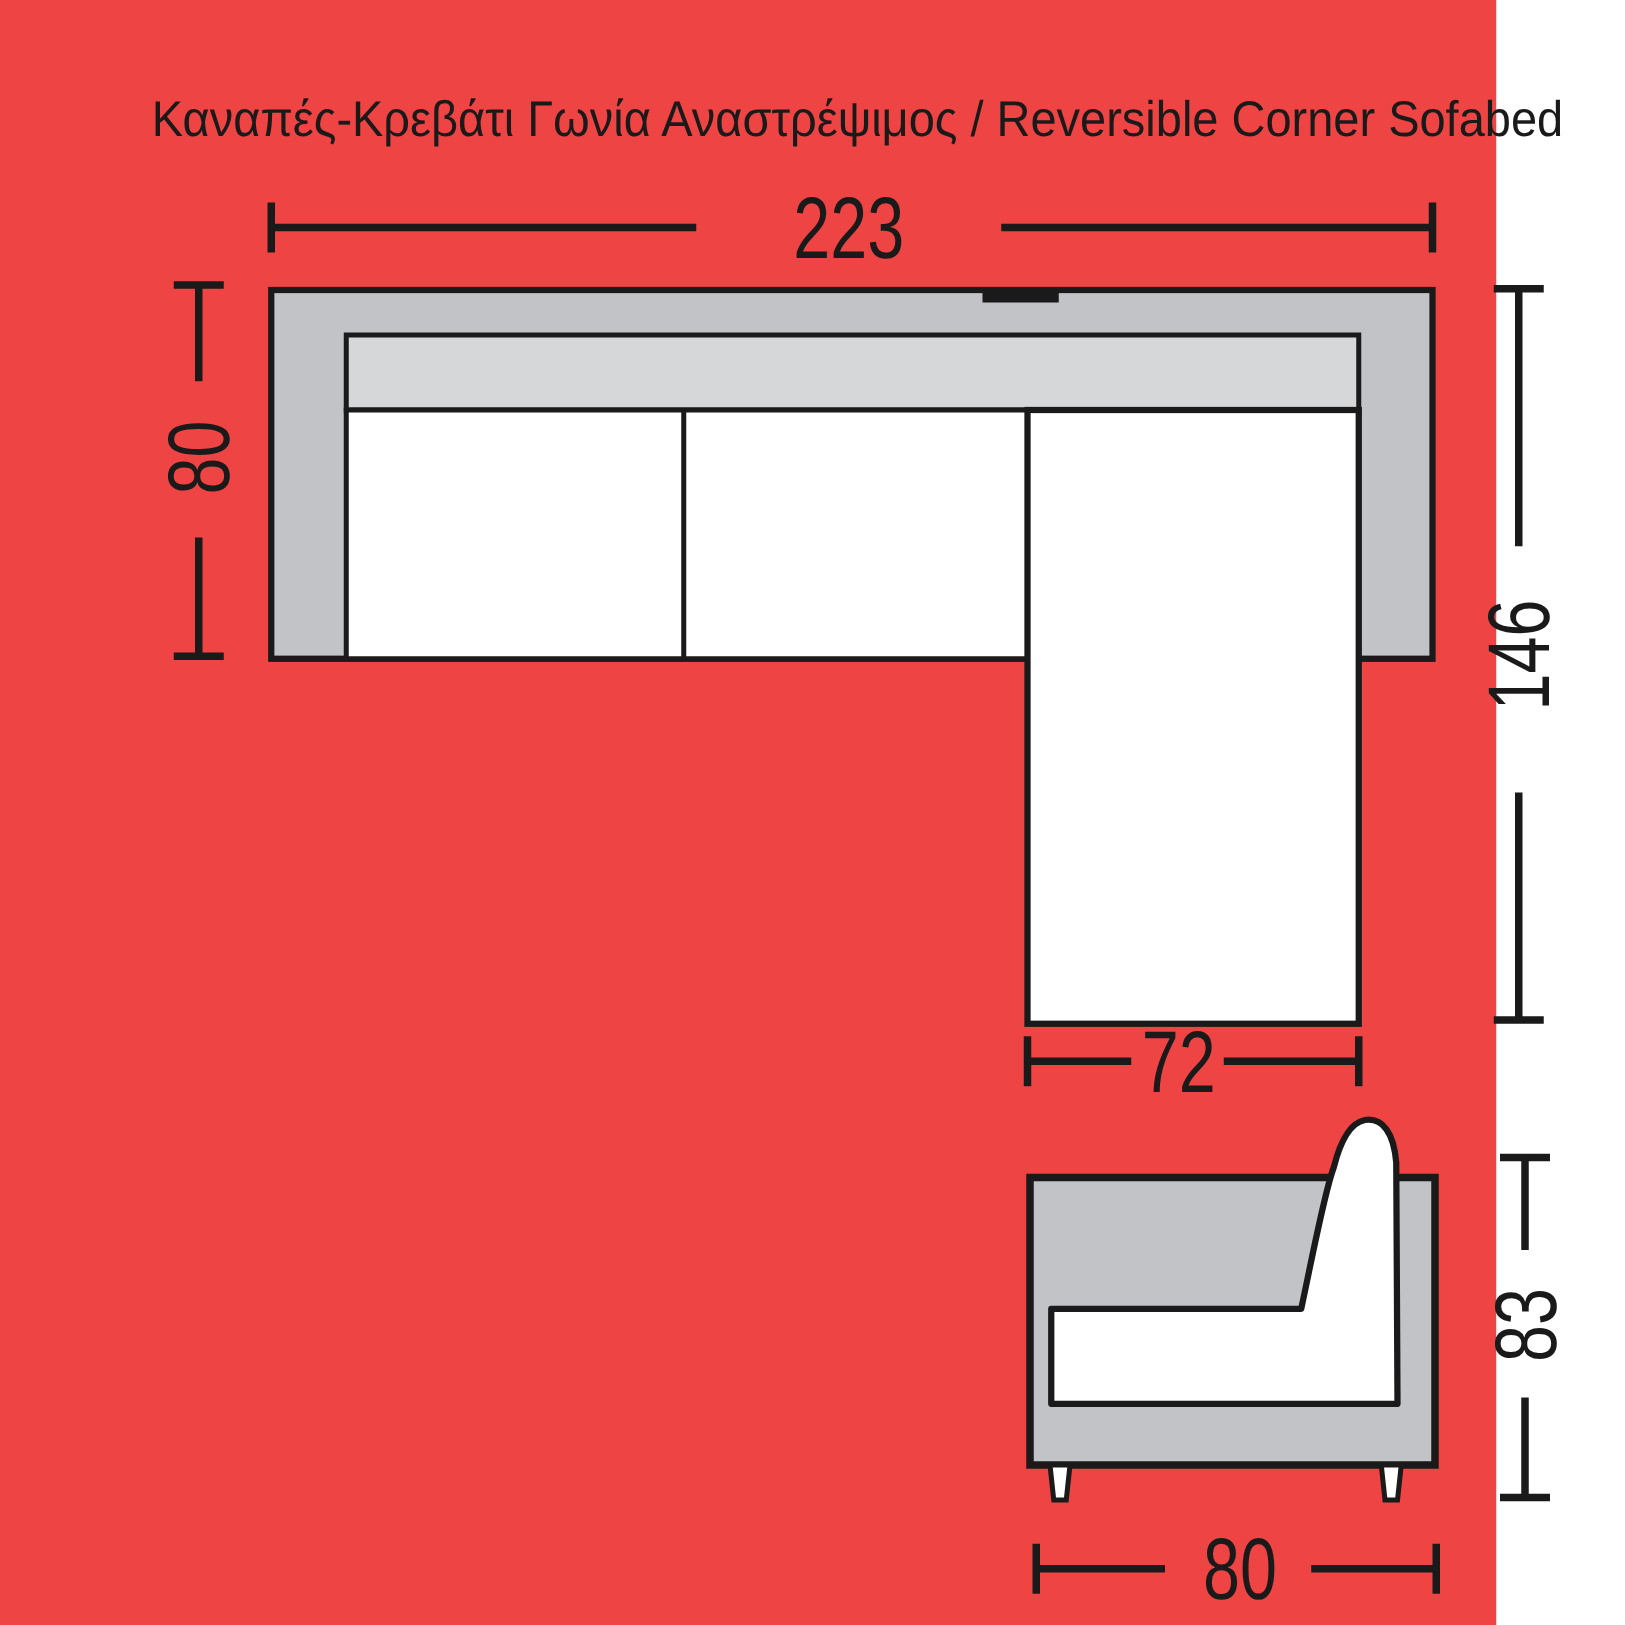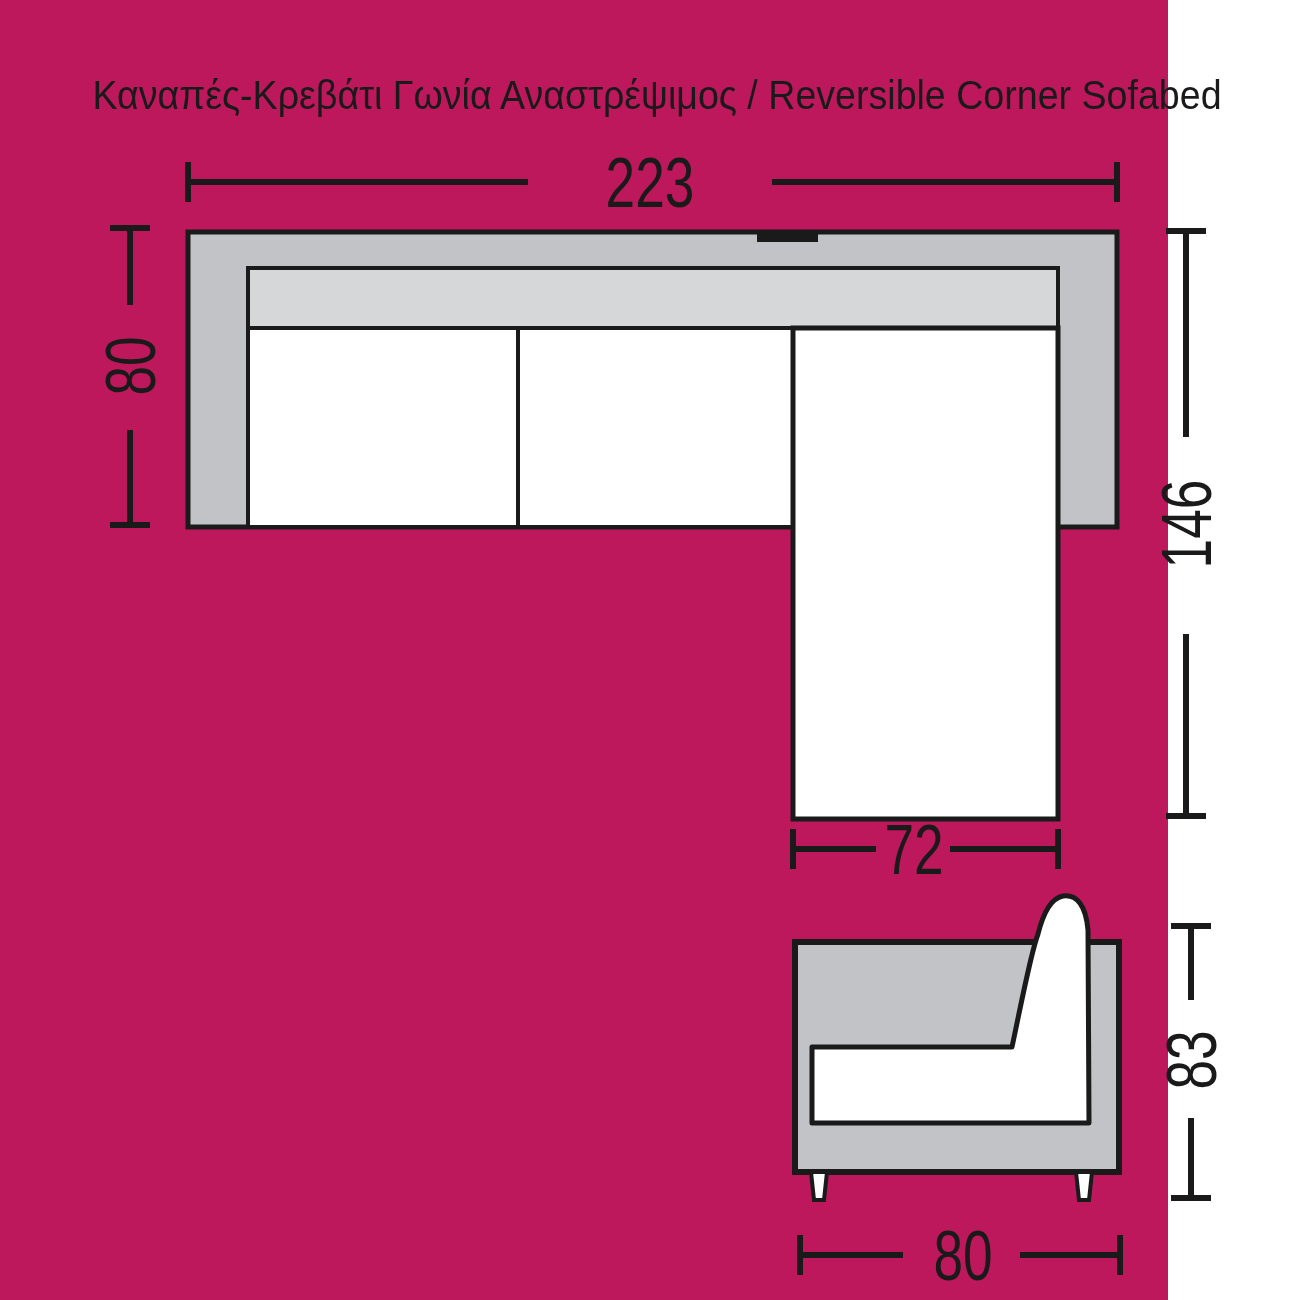--- a/index.html
+++ b/index.html
@@ -7,21 +7,22 @@
     padding: 0;
     background: #ffffff;
     width: 1300px;
     height: 1300px;
     overflow: hidden;
   }
   .canvas {
     position: relative;
     width: 1168px;
     height: 1300px;
-    background: #be185d;
+    background: #ef4444;
+    padding-left: 29px;
   }
   svg {
     display: block;
   }
   svg text {
     font-family: "Liberation Sans", "DejaVu Sans", sans-serif;
     fill: #1a1a1a;
   }
   .title-text {
     font-size: 40px;

